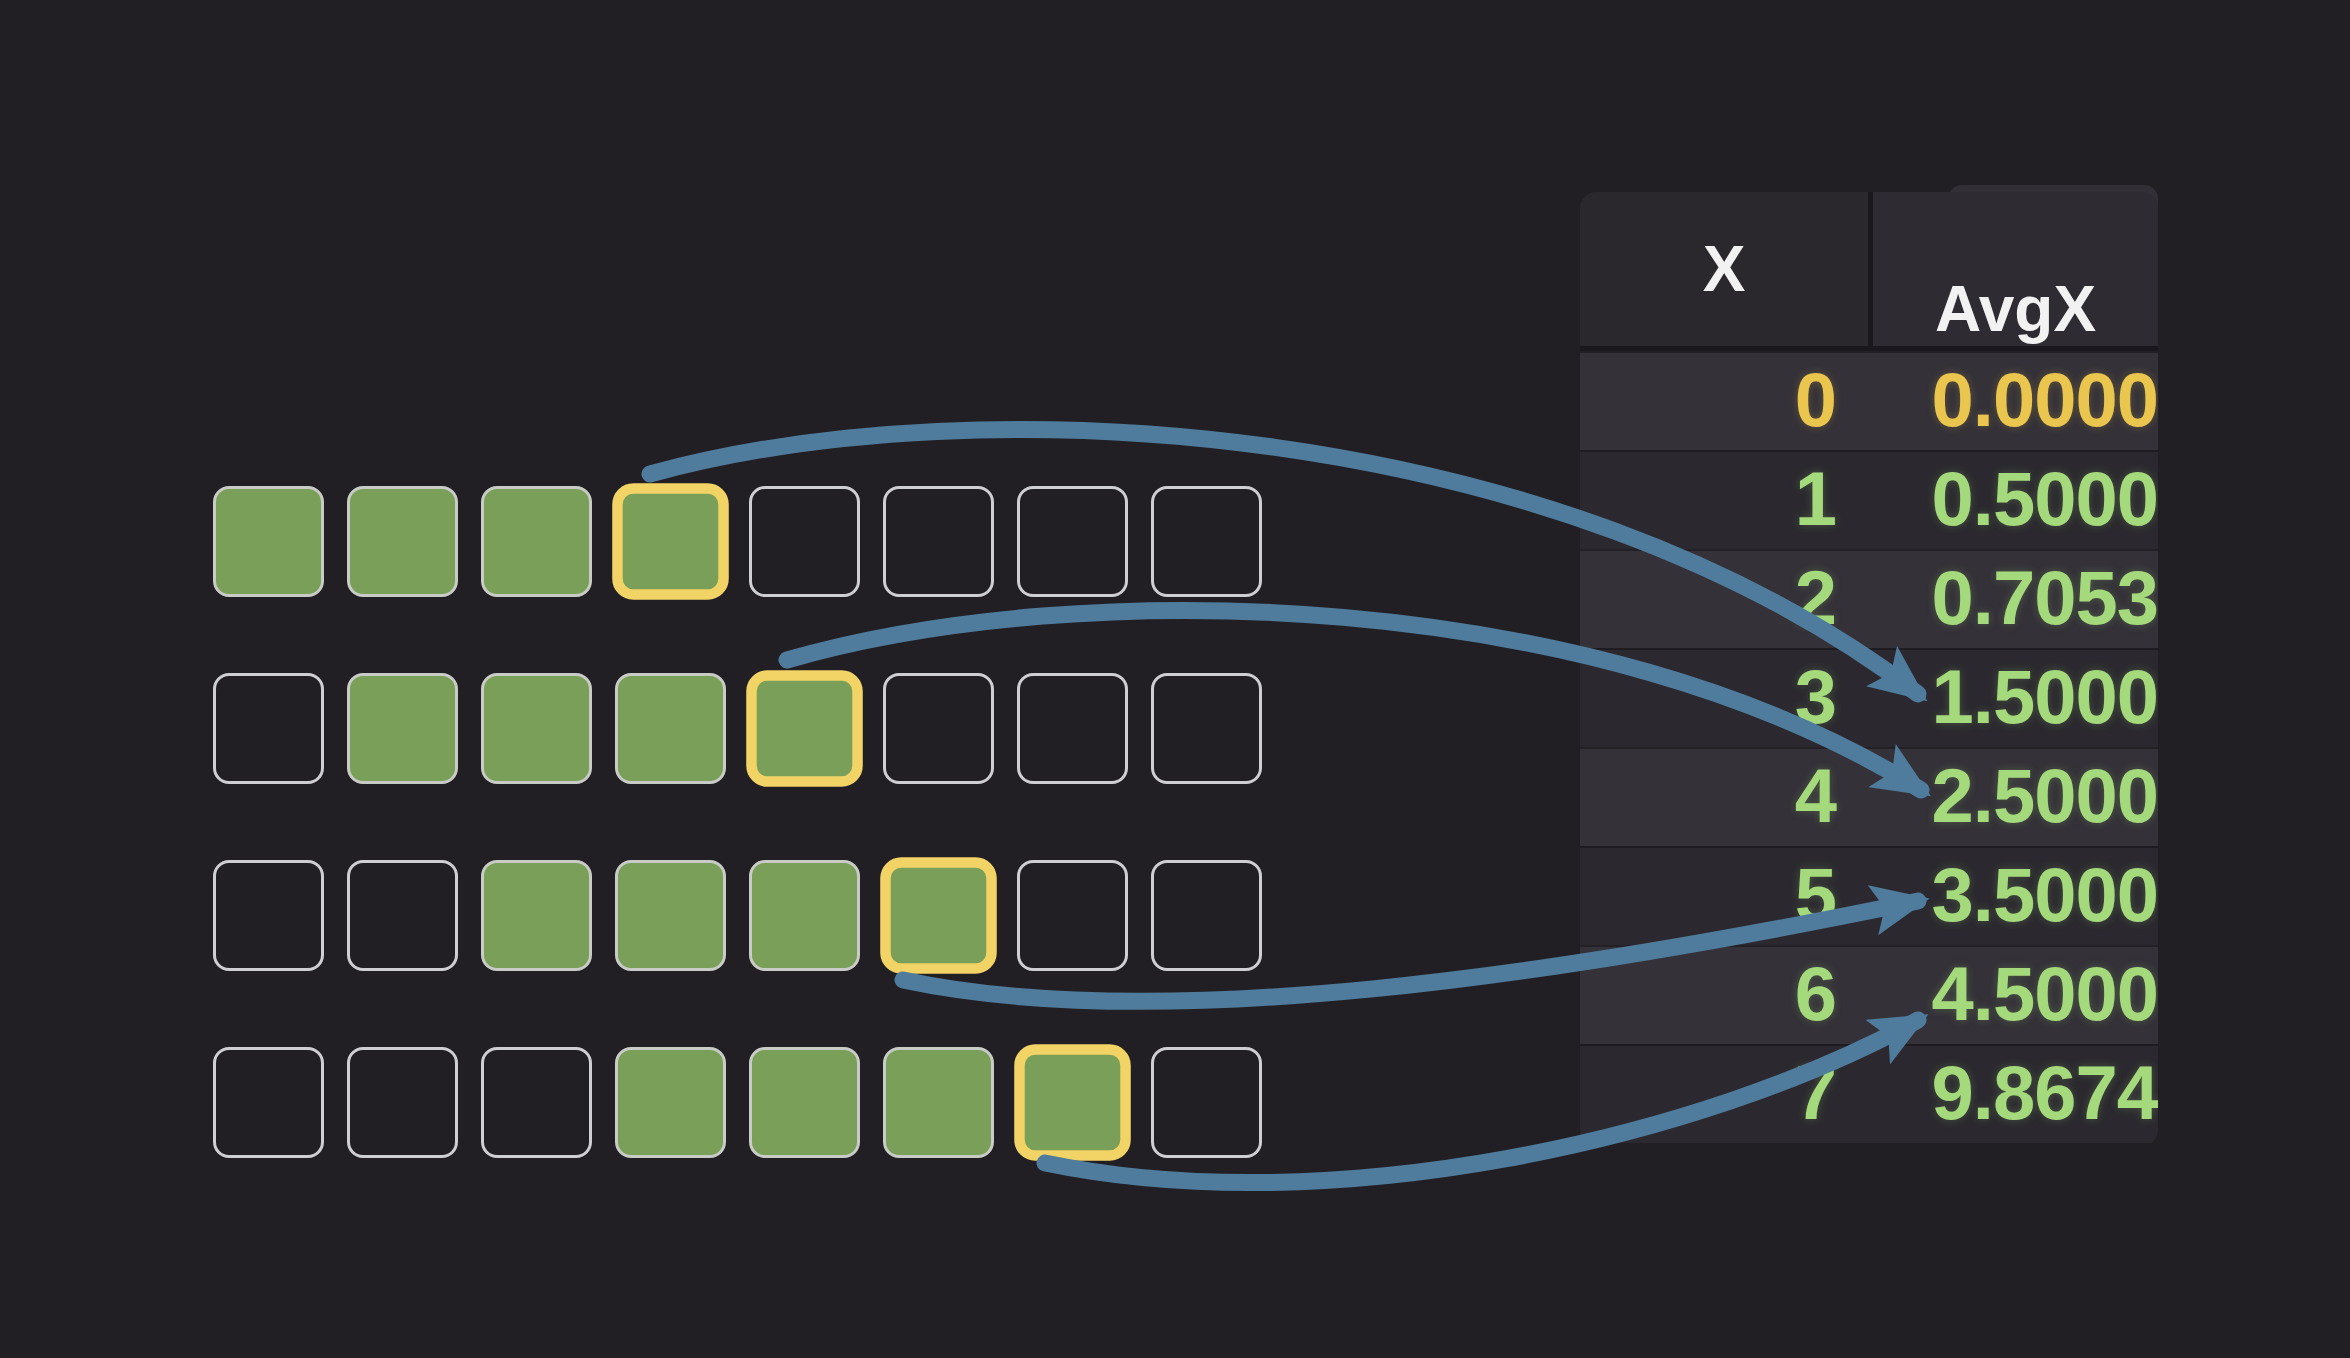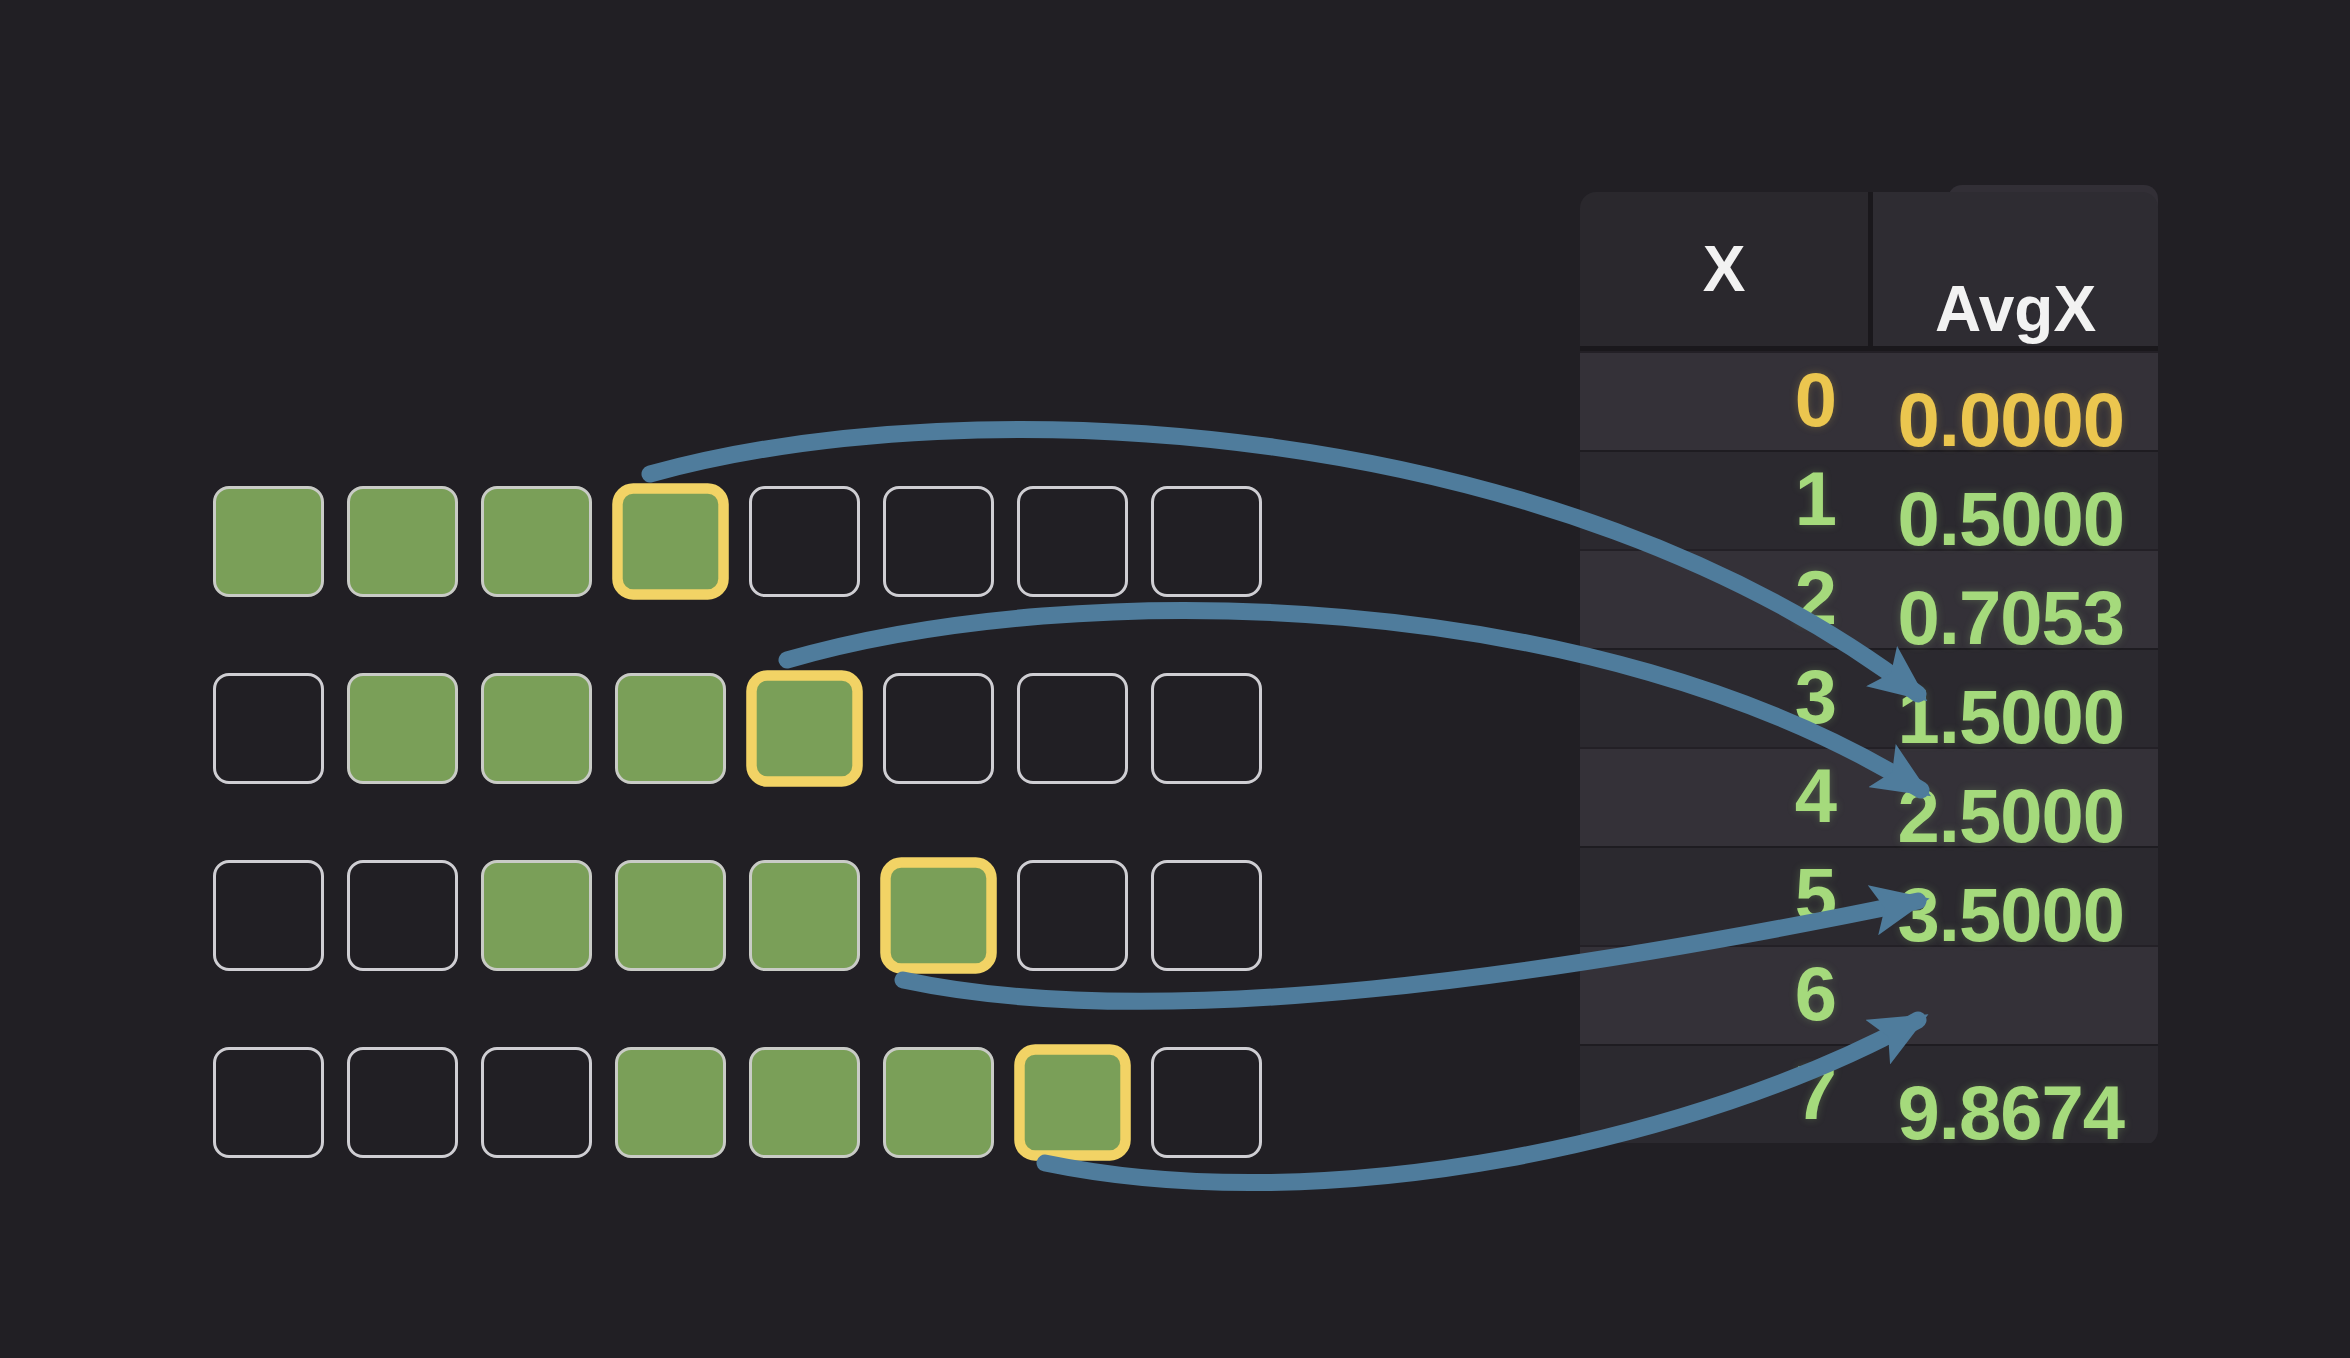--- a/index.html
+++ b/index.html
@@ -24,21 +24,21 @@
   .th{display:flex;align-items:center;justify-content:center;
       color:#F2F2F2;font-size:64px;font-weight:700;}
   .th-x{width:288px;background:#2A282D;}
   .th-div{width:5px;background:#1A181C;}
   .th-avgx{flex:1;background:#2E2C32;align-items:flex-end;}
   .trow{display:flex;height:99px;box-shadow:inset 0 2px 0 rgba(15,14,17,.45);}
   .trow.even{background:#343138;}
   .trow.odd{background:#2B292F;}
   .td{line-height:97px;font-size:76px;font-weight:700;text-align:right;letter-spacing:-1px;}
   .td.xcol{width:288px;padding-right:32px;box-sizing:border-box;}
-  .td.avgcol{flex:1;padding-right:34px;box-sizing:border-box;margin-top:20px;}
+  .td.avgcol{flex:1;box-sizing:border-box;}
   .trow.green .td{color:#A5DA7C;text-shadow:0 0 8px rgba(165,218,124,.25);}
   .trow.yellow .td{color:#EBC64F;text-shadow:0 0 8px rgba(235,198,79,.25);}
 
   
   #arrow-layer{position:absolute;left:0;top:0;z-index:5;pointer-events:none;}
 </style>
 </head>
 <body>
 
 <div id="stage">
@@ -110,20 +110,21 @@
           <div class="trow even green">
             <div class="td xcol">4</div>
             <div class="td avgcol">2.5000</div>
           </div>
           <div class="trow odd green">
             <div class="td xcol">5</div>
             <div class="td avgcol">3.5000</div>
           </div>
           <div class="trow even green">
             <div class="td xcol">6</div>
+            <div class="td avgcol">4.5000</div>
           </div>
           <div class="trow odd green">
             <div class="td xcol">7</div>
             <div class="td avgcol">9.8674</div>
           </div>
         </div>
     </div>
   </div>
 
   <svg id="arrow-layer" width="2350" height="1358" viewBox="0 0 2350 1358">

